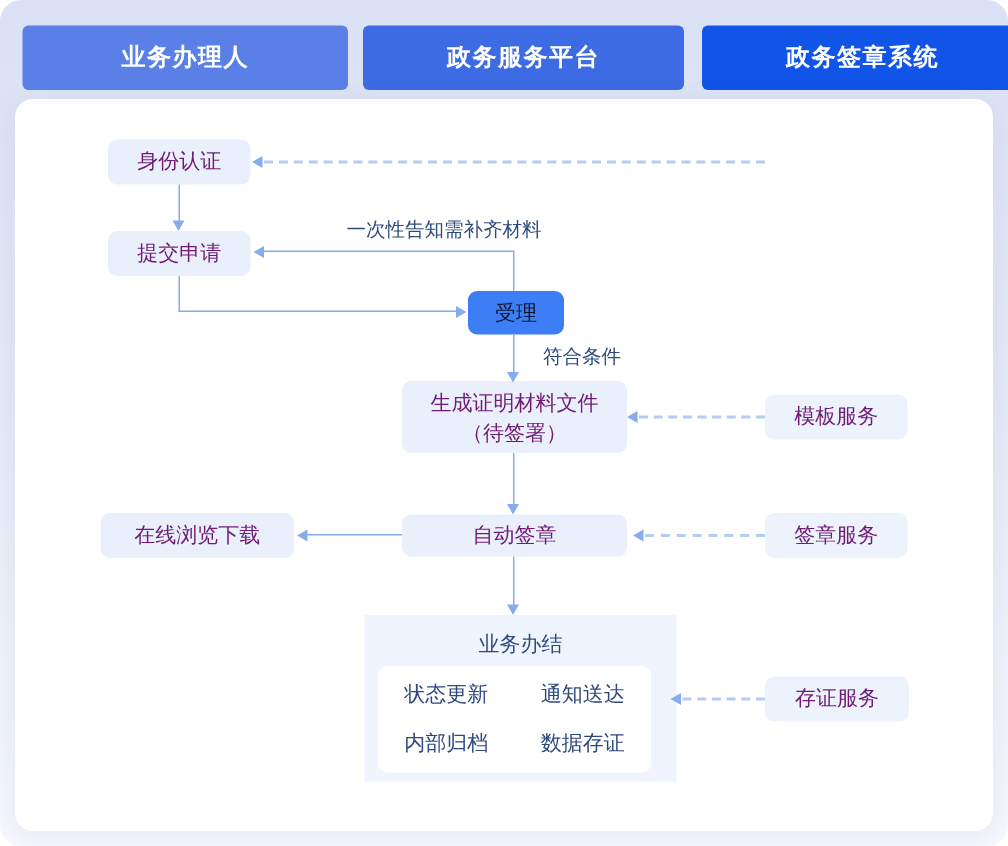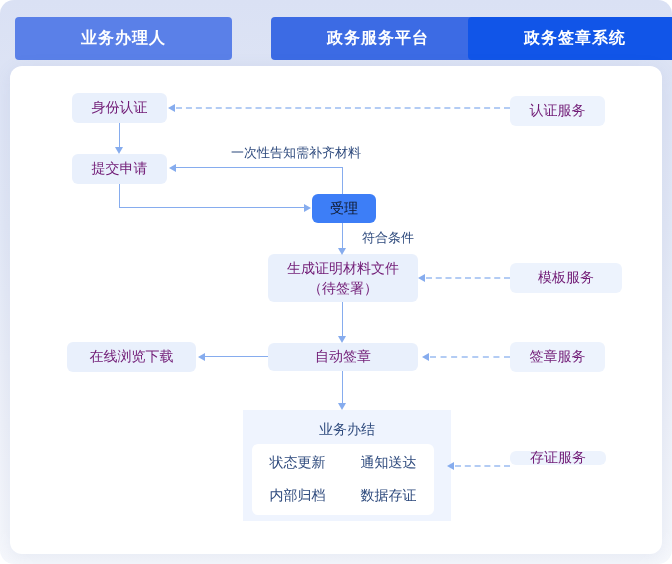--- a/index.html
+++ b/index.html
@@ -37,23 +37,23 @@
   .node-submit   { left:72px;  top:154px; width:95px;  height:30px; }
   .node-accept   { left:312px; top:194px; width:64px;  height:29px;
                    background:#3d7ef7; color:#0f172a; }
   .node-generate { left:268px; top:254px; width:150px; height:48px;
                    flex-direction:column; line-height:20px; }
   .node-autosign { left:268px; top:343px; width:150px; height:28px; }
   .node-browse   { left:67px;  top:342px; width:129px; height:30px; }
 
   .service { background:#edf3fd; }
   .service-auth     { left:510px; top:96px;  width:95px; height:30px; }
-  .service-template { left:510px; top:263px; width:112px; height:30px;text-align:right; }
+  .service-template { left:510px; top:263px; width:95px; height:30px;text-align:right; }
   .service-sign     { left:510px; top:342px; width:95px; height:30px; }
-  .service-evidence { left:510px; top:451px; width:96px; height:14px; }
+  .service-evidence { left:510px; top:451px; width:96px; height:30px; }
 
   
   .node-complete {
     position:absolute; left:243px; top:410px; width:208px; height:111px;
     background:#eff4fe; border-radius:0;
   }
   .complete-title {
     position:absolute; top:11px; left:0; width:100%; text-align:center;
     color:#2e4a7d; font-size:14px; font-weight:500;
   }
@@ -78,21 +78,21 @@
   .ah-left  { border-top:4px solid transparent; border-bottom:4px solid transparent; border-right:7px solid #86acee; }
   .ah-right { border-top:4px solid transparent; border-bottom:4px solid transparent; border-left:7px solid #86acee; }
   .ah-down  { border-left:4px solid transparent; border-right:4px solid transparent; border-top:7px solid #86acee; }
 </style>
 </head>
 <body>
 
 <div class="canvas">
 
   <div class="lane lane-1" style="background: rgb(90, 128, 232);">业务办理人</div>
-  <div class="lane lane-2" style="background: rgb(60, 107, 228); margin-left: 29px;">政务服务平台</div>
+  <div class="lane lane-2" style="background: rgb(60, 107, 228);">政务服务平台</div>
   <div class="lane lane-3" style="background: rgb(17, 85, 232);">政务签章系统</div>
 
   <div class="panel"></div>
 
   <div class="node node-identity">身份认证</div>
   <div class="node node-submit">提交申请</div>
   <div class="node node-accept">受理</div>
   <div class="node node-generate">
     <span>生成证明材料文件</span>
     <span>（待签署）</span>
@@ -103,21 +103,20 @@
   <div class="node-complete">
     <div class="complete-title">业务办结</div>
     <div class="complete-inner">
       <span class="complete-item">状态更新</span>
       <span class="complete-item">通知送达</span>
       <span class="complete-item">内部归档</span>
       <span class="complete-item">数据存证</span>
     </div>
   </div>
 
-  <div class="node service service-auth">认证服务</div>
   <div class="node service service-template">模板服务</div>
   <div class="node service service-sign">签章服务</div>
   <div class="node service service-evidence">存证服务</div>
 
   <div class="edge-label label-notice">一次性告知需补齐材料</div>
   <div class="edge-label label-condition">符合条件</div>
 
   <div class="dline" style="left:176px; top:107px; width:334px;"></div>
   <div class="ah ah-left" style="left:168px; top:104px;"></div>
 

